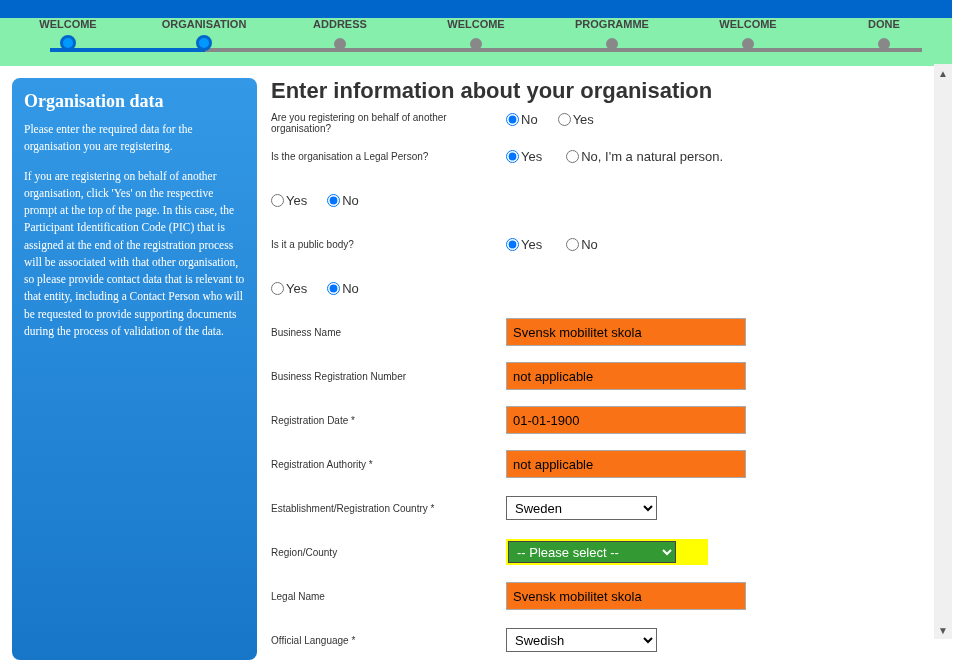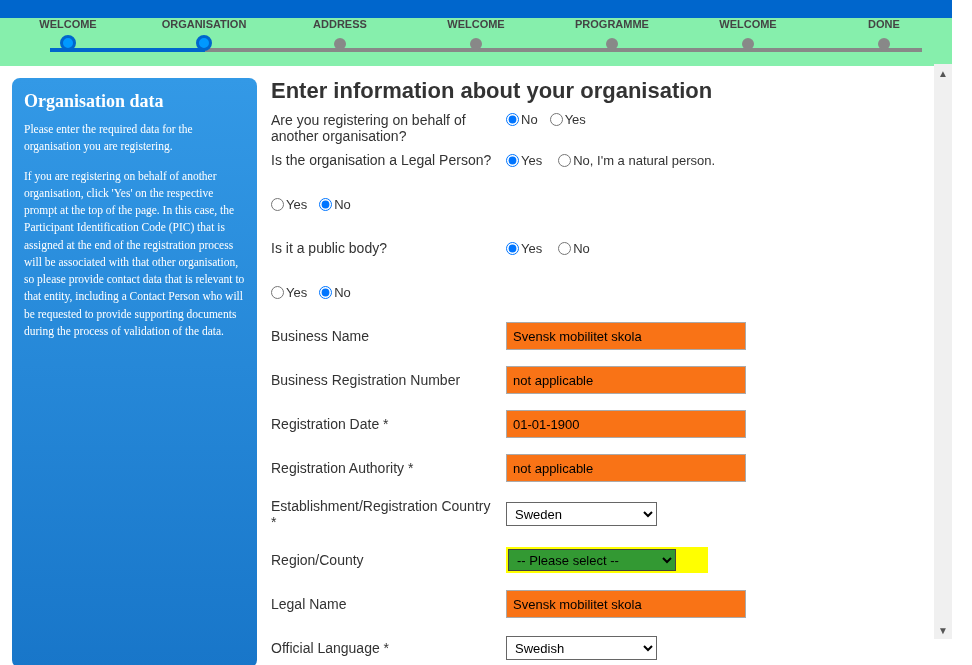--- a/index.html
+++ b/index.html
@@ -14,28 +14,28 @@
     .step.active .step-dot { width: 16px; height: 16px; border: 3px solid #0066cc; background: #0099ff; top: 17px; }
     .step.done .step-dot { width: 16px; height: 16px; border: 3px solid #0066cc; background: #0099ff; top: 17px; }
     .content { display: flex; padding: 12px 12px 0 12px; gap: 14px; }
     .sidebar { width: 245px; background: linear-gradient(to bottom, #3399e6, #1876c9); border-radius: 8px; padding: 10px 12px 14px 12px; color: #fff; font-size: 11.5px; line-height: 1.5; min-height: 495px; font-family: Liberation Serif, serif; }
     .sidebar h2 { font-size: 18px; font-weight: bold; margin-bottom: 6px; color: #fff; }
     .sidebar p { margin-bottom: 12px; }
     .main { flex: 1; padding-right: 8px; }
     .main h1 { font-size: 22px; font-weight: bold; margin-bottom: 8px; }
     .form-row { display: flex; align-items: center; margin-bottom: 6px; min-height: 28px; }
     .form-row.tall { align-items: flex-start; margin-bottom: 2px; }
-    .form-label { width: 235px; font-size: 14px; padding-right: 10px; }
-    .form-control { flex: 1; display: flex; align-items: flex-start; gap: 12px; font-size: 13px; }
+    .form-label { width: 235px; font-size: 10px; padding-right: 10px; }
+    .form-control { flex: 1; display: flex; align-items: flex-start; gap: 20px; font-size: 13px; }
     .radio-wrap { display: inline-flex; align-items: center; }
     .radio-wrap input[type="radio"] { margin-right: 2px; }
     .form-input { width: 240px; height: 28px; border: 1px solid #aaa; padding: 3px 6px; font-size: 13px; background: #f97316; }
     .form-select { width: 151px; height: 24px; border: 1px solid #666; padding: 1px 4px; font-size: 13px; background: #fff; }
     .highlight-wrap { background: #ffff00; padding: 2px 32px 2px 2px; display: inline-block; }
-    .highlight-select { width: 168px; height: 22px; border: 1px solid #444; background: #339933; color: #000000; padding: 1px 4px; font-size: 13px; }
+    .highlight-select { width: 168px; height: 22px; border: 1px solid #444; background: #339933; color: #ffffff; padding: 1px 4px; font-size: 13px; }
     .gap-row { height: 10px; }
     .buttons { padding: 12px 0 12px 273px; display: flex; gap: 8px; }
     .scrollbar { position: absolute; right: 0; top: 64px; width: 18px; height: 575px; background: #f0f0f0; }
     .scroll-arrow { width: 18px; height: 18px; display: flex; align-items: center; justify-content: center; font-size: 10px; color: #555; cursor: pointer; }
     .scroll-arrow.up { position: absolute; top: 0; }
     .scroll-arrow.down { position: absolute; bottom: 0; }
   </style>
 </head>
 <body>
 

